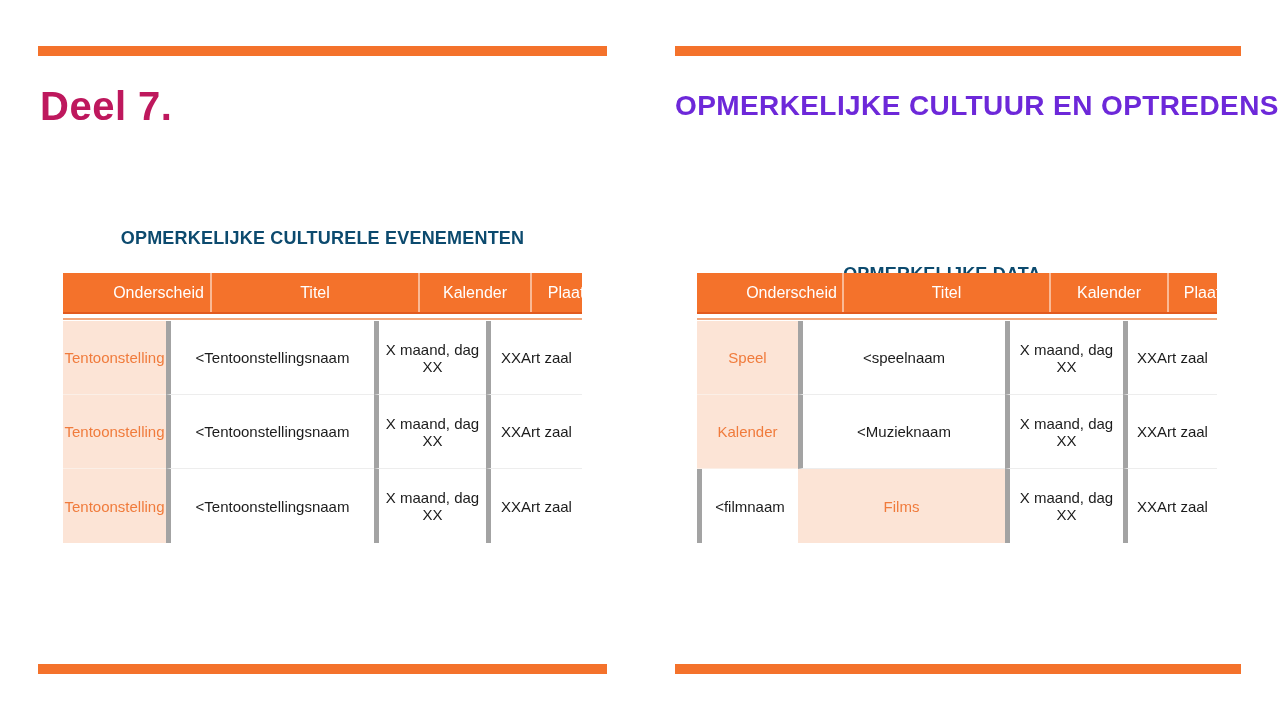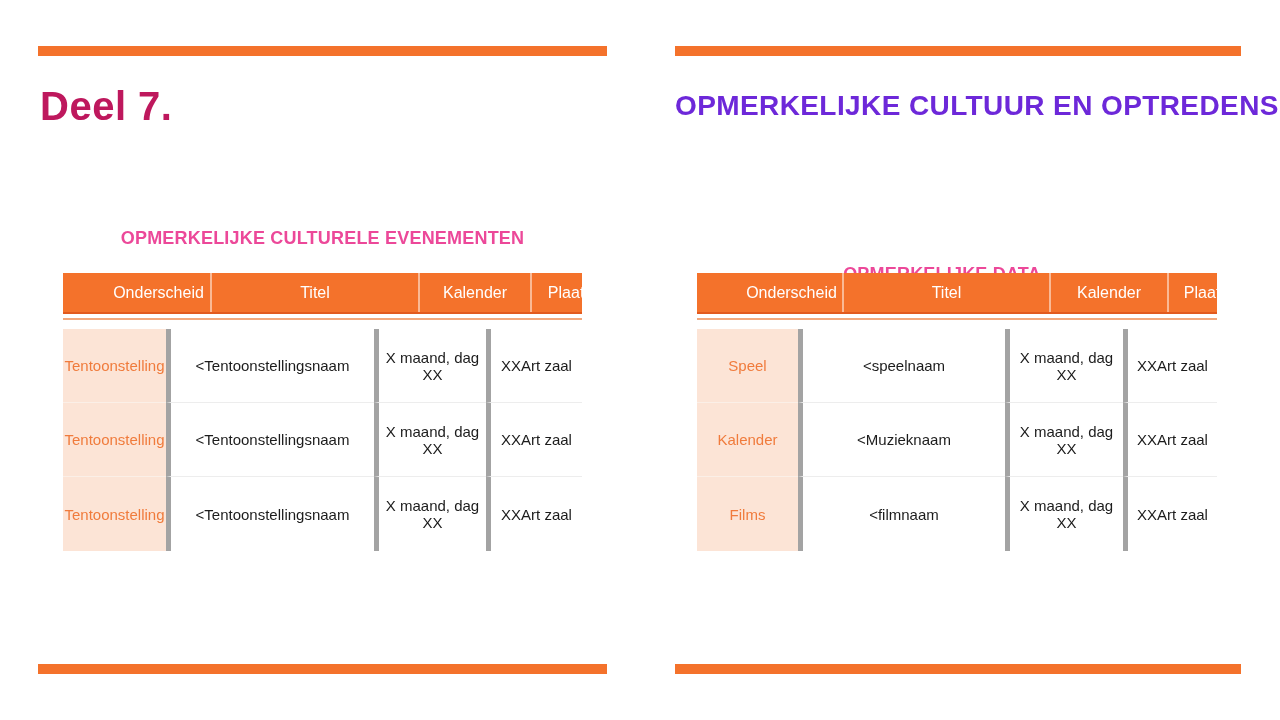--- a/index.html
+++ b/index.html
@@ -23,21 +23,21 @@
     font-size:40px; font-weight:bold; color:#be185d;
     letter-spacing:0.5px;
   }
   .slide-heading {
     position:absolute; left:675px; top:90px;
     font-size:28px; font-weight:bold; color:#6d28d9;
     letter-spacing:0.4px;
   }
   .table-title {
     position:absolute; top:228px;
-    font-size:18px; font-weight:bold; color:#ec4899;
+    font-size:18px; font-weight:bold; color:#0c4a6e;
     text-align:center; letter-spacing:0.2px;
   }
   .table-title.left  { left:63px;  width:519px; }
   .table-title.right { left:682px; width:520px;margin-top:36px; }
 
   .ptable { position:absolute; top:273px; }
   .ptable.events { left:63px;  width:519px; }
   .ptable.dates  { left:697px; width:520px; }
 
   .thead, .trow { display:grid; }
@@ -50,21 +50,21 @@
     padding-left:44px;
   }
   .hcell {
     display:flex; align-items:center; justify-content:center;
     color:#ffffff; font-size:16px;
   }
   .hcell + .hcell { border-left:2px solid rgba(255,255,255,0.5); }
 
   .subline { height:2px; background:#F2A87D; margin-top:4px; }
 
-  .tbody { margin-top:9px; }
+  .tbody { margin-top:1px; }
   .trow { height:74px; }
   .tcell {
     display:flex; align-items:center; justify-content:center;
     font-size:15px; color:#1C1C1C; background:#ffffff;
     border-left:5px solid #a3a3a3;
     border-bottom:1px solid #EDEDED;
     text-align:center;
   }
   .trow:last-child .tcell { border-bottom:none; }
   .tcell.cat {
@@ -133,19 +133,19 @@
       <div class="tcell">X maand, dag XX</div>
       <div class="tcell">XXArt zaal</div>
     </div>
     <div class="trow">
       <div class="tcell cat">Kalender</div>
       <div class="tcell">&lt;Muzieknaam</div>
       <div class="tcell">X maand, dag XX</div>
       <div class="tcell">XXArt zaal</div>
     </div>
     <div class="trow">
+      <div class="tcell">&lt;filmnaam</div>
       <div class="tcell cat">Films</div>
-      <div class="tcell">&lt;filmnaam</div>
       <div class="tcell">X maand, dag XX</div>
       <div class="tcell">XXArt zaal</div>
     </div>
   </div>
 </div>
 
 </body></html>

